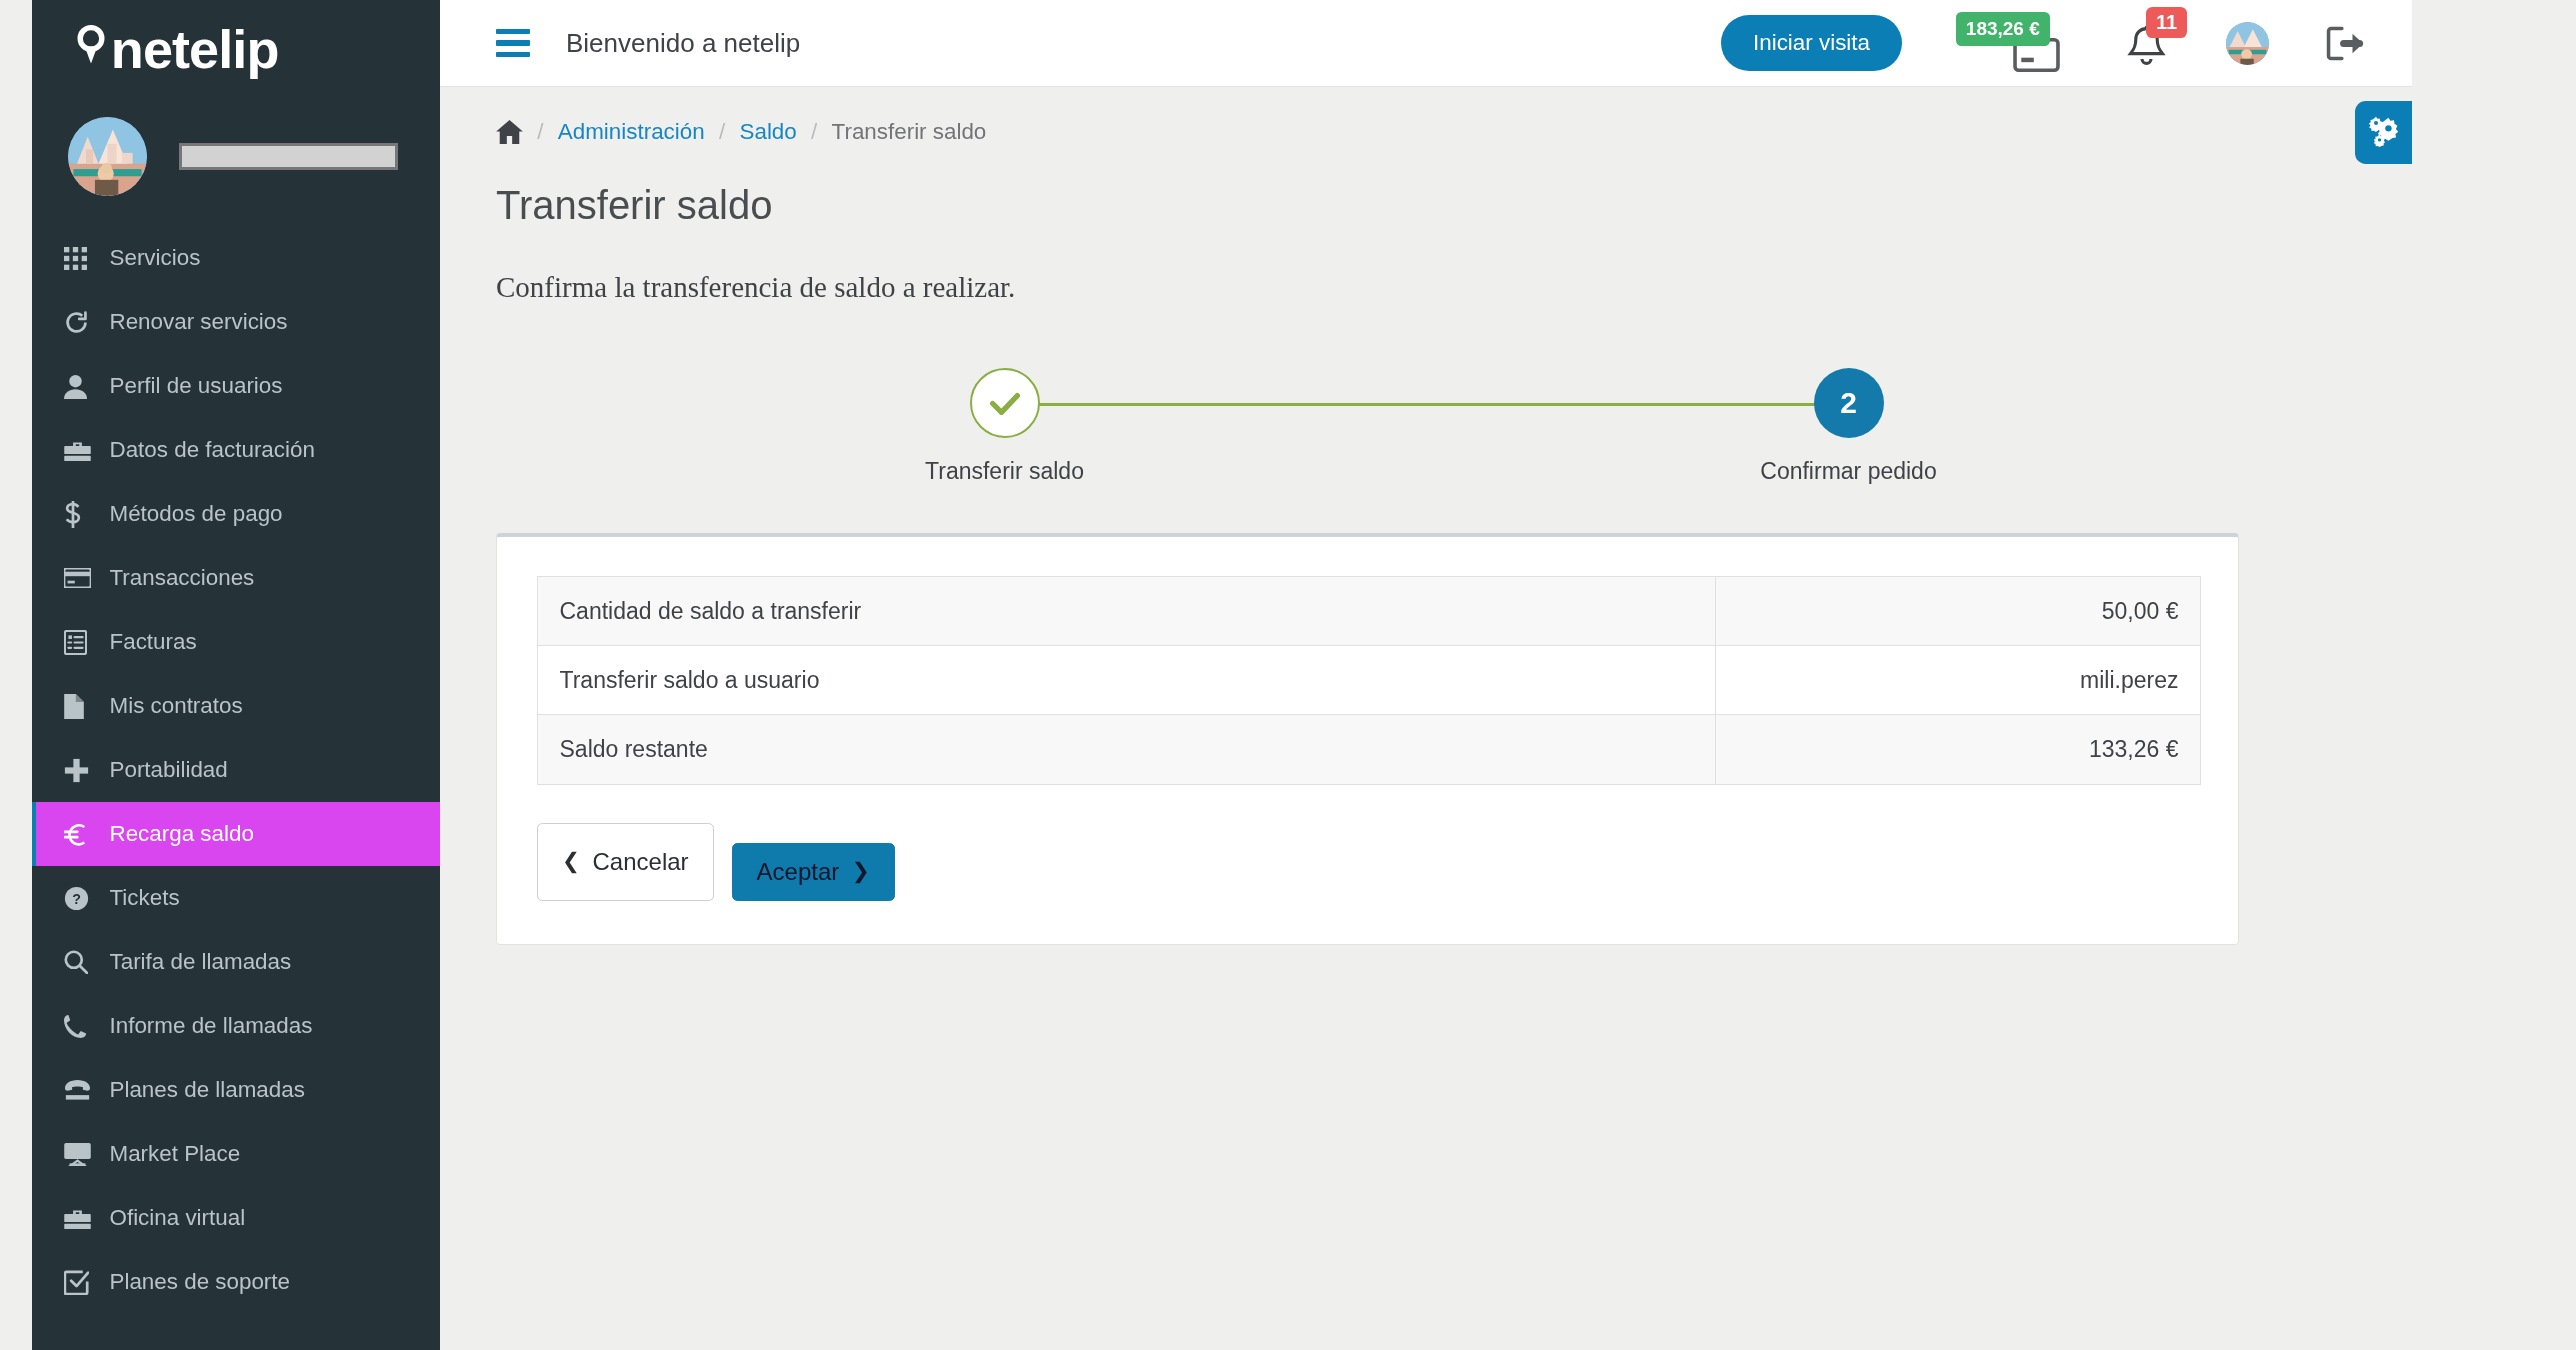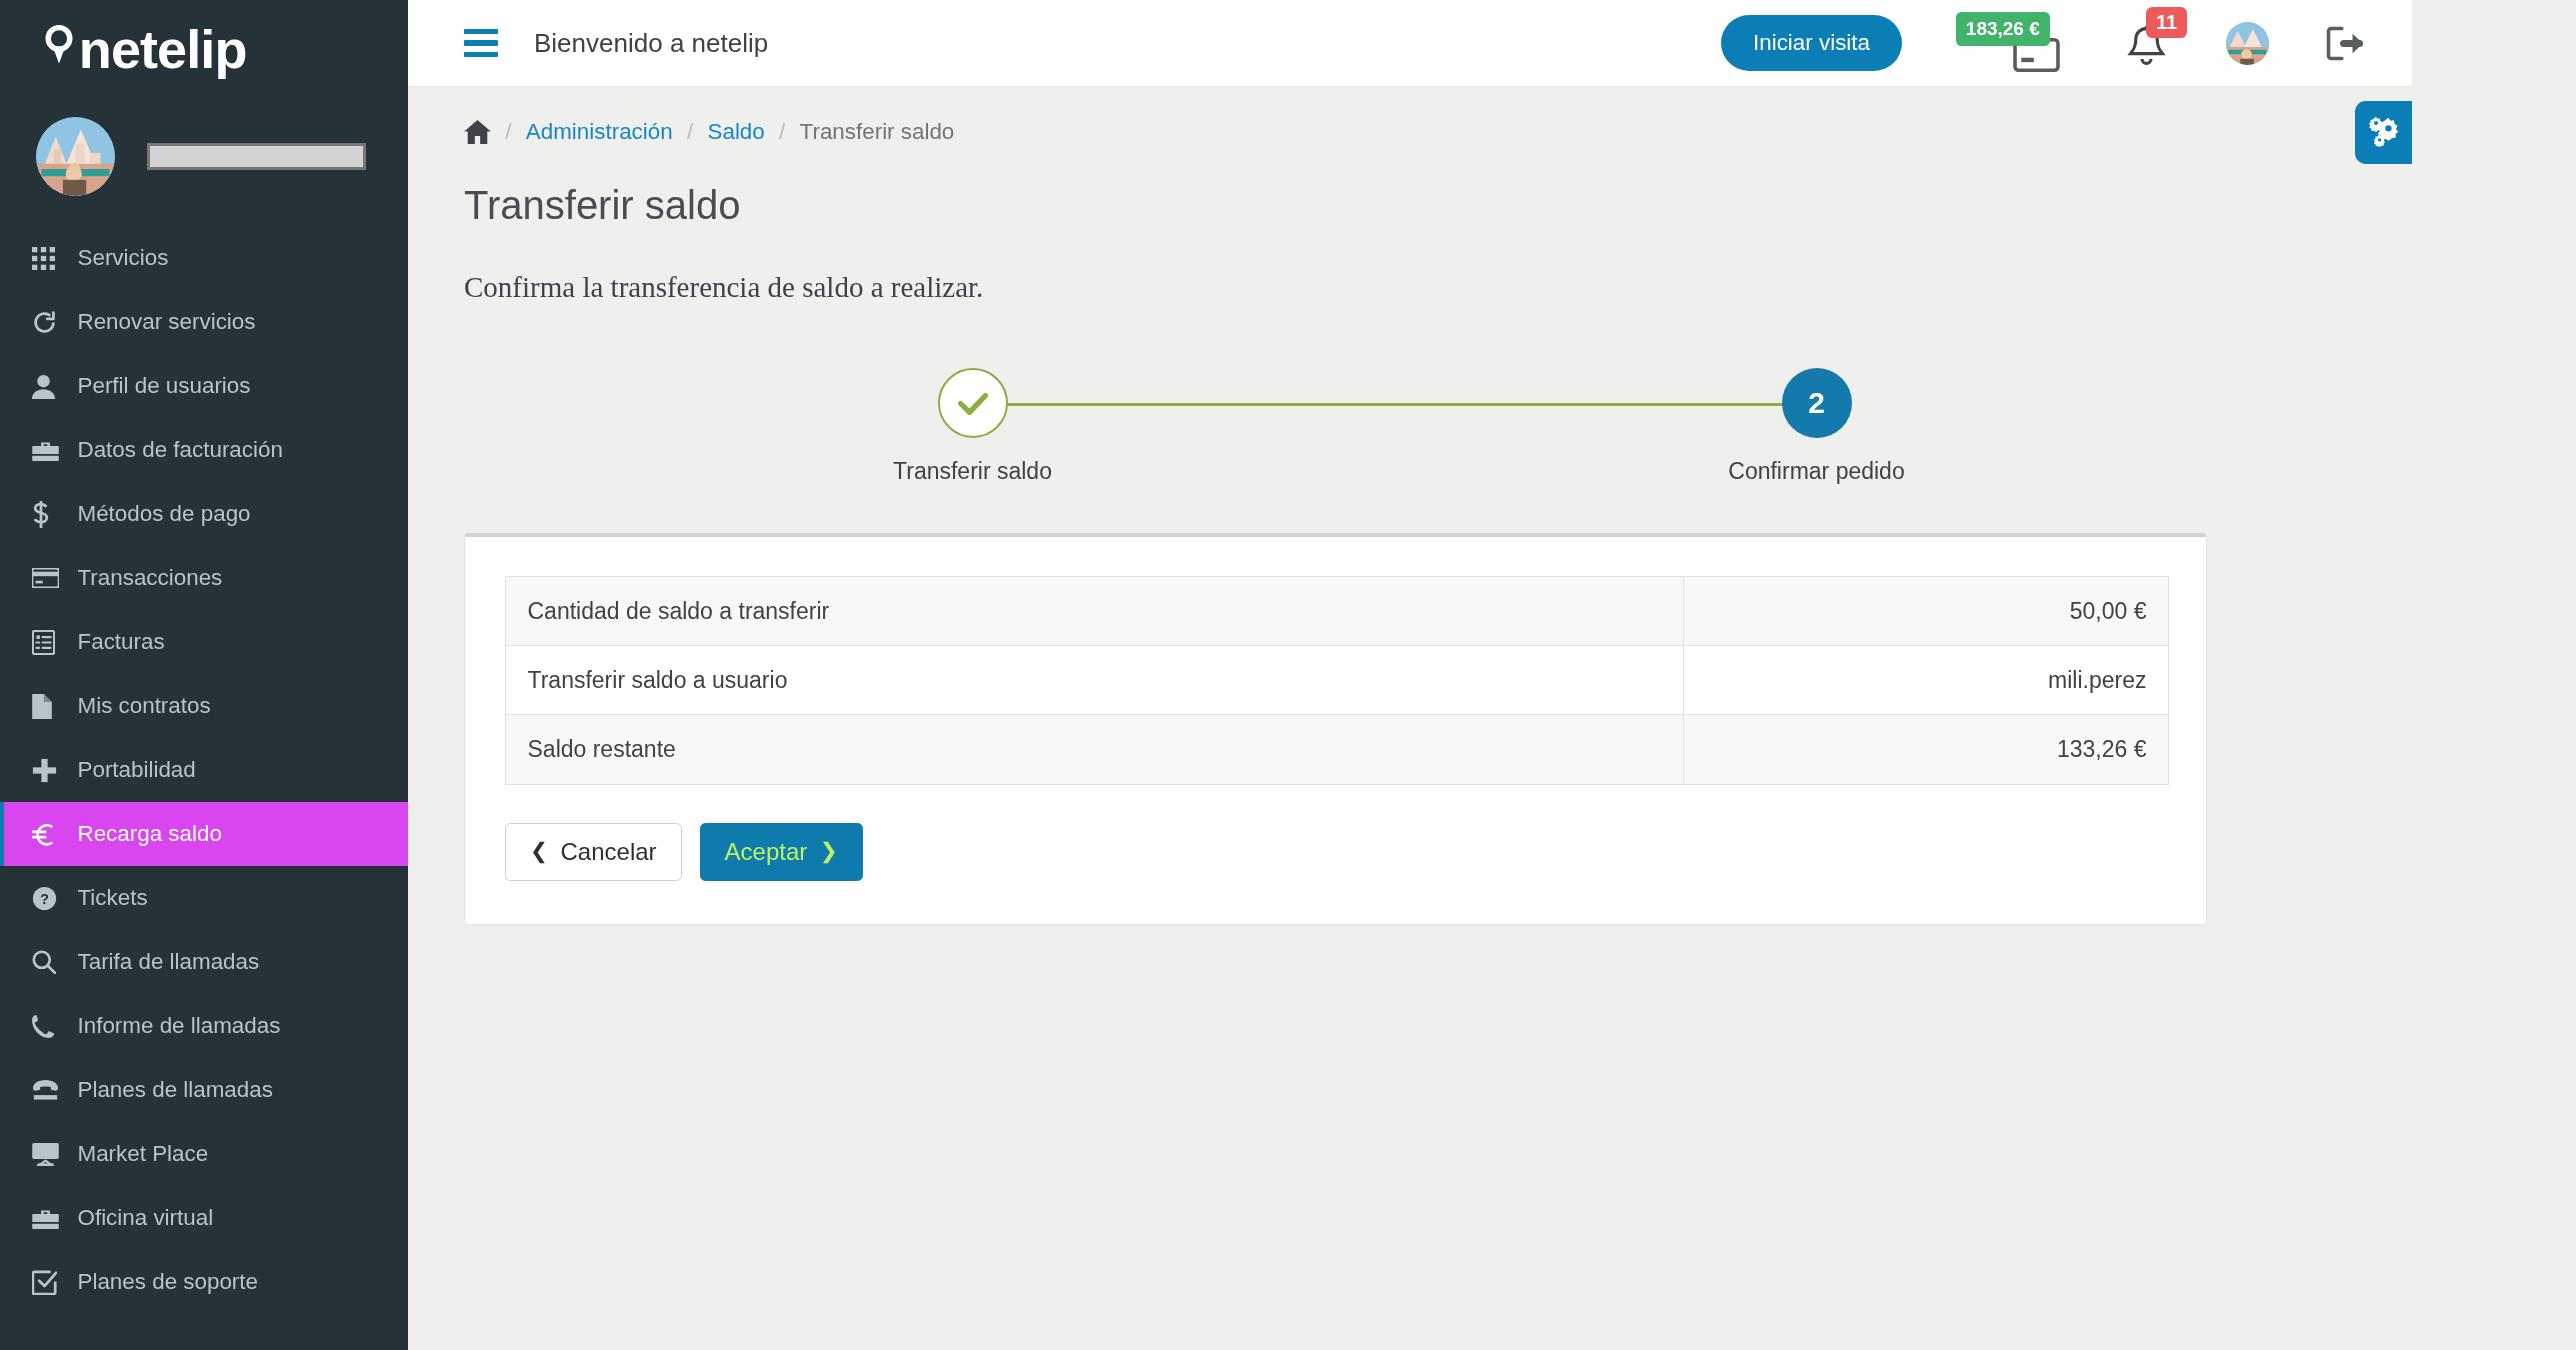--- a/index.html
+++ b/index.html
@@ -3,21 +3,21 @@
 <meta charset="utf-8">
 <style>
   * { box-sizing: border-box; margin: 0; padding: 0; }
   html, body {
     width: 2576px; height: 1351px;
     background: #efefed;
     font-family: "Liberation Sans", sans-serif;
     overflow: hidden;
   }
 
-  .app { position: relative; width: 2412px; height: 1351px; display: flex; }
+  .app { position: relative; width: 2412px; height: 1351px; display: flex; padding-left: 32px; }
 
   
   .sidebar {
     width: 408px; height: 1351px;
     background: #253238;
     flex: 0 0 408px;
     position: relative;
     overflow: hidden;
   }
   .logo-wrap {
@@ -240,21 +240,21 @@
   .table td.val { text-align: right; }
 
   .actions { margin-top: 38px; display: flex; gap: 18px; }
   .btn {
     font-size: 24px; font-family: inherit;
     border-radius: 5.4px; cursor: pointer;
     display: inline-flex; align-items: center; gap: 12.5px;
     padding: 14.3px 24px;
   }
   .btn-cancel { background: #ffffff; border: 0.9px solid #cfcfcd; color: #2c2f31; }
-  .btn-accept { background: #0f7aac; border: 0.9px solid #0f7aac; color: #bef264; }
+  .btn-accept { background: #0f7aac; border: 0.9px solid #0f7aac; color: #0f172a; margin-top: 20px; }
   .chev { font-size: 21.5px; line-height: 1; }
 </style>
 </head>
 <body>
 
 <div class="app">
 
   <aside class="sidebar">
 
     <div class="logo-wrap">

